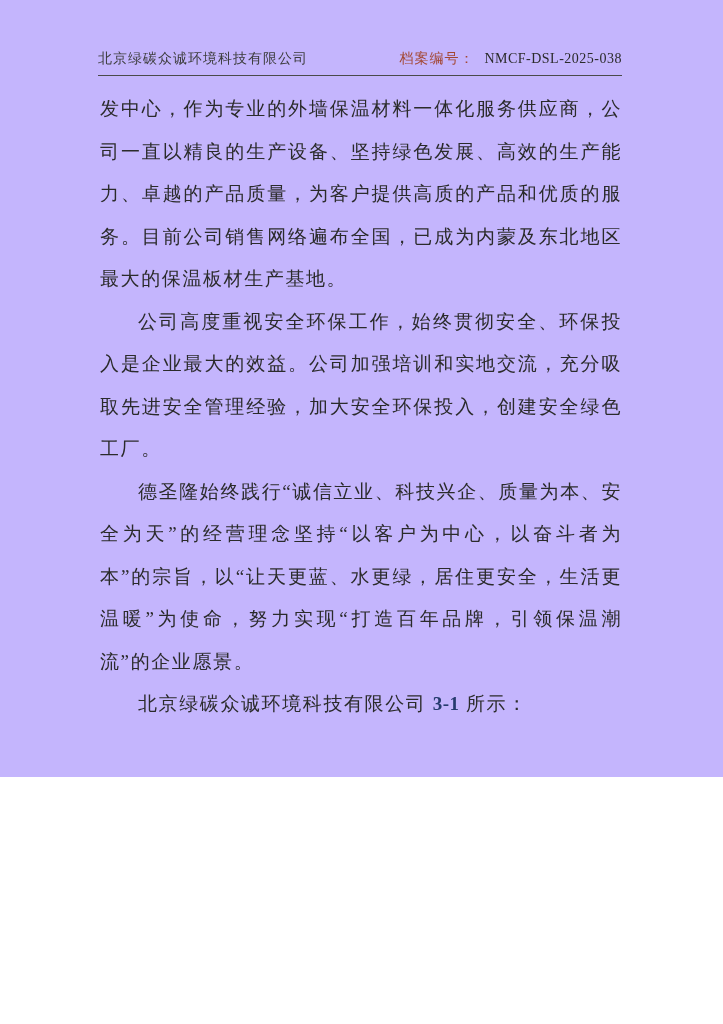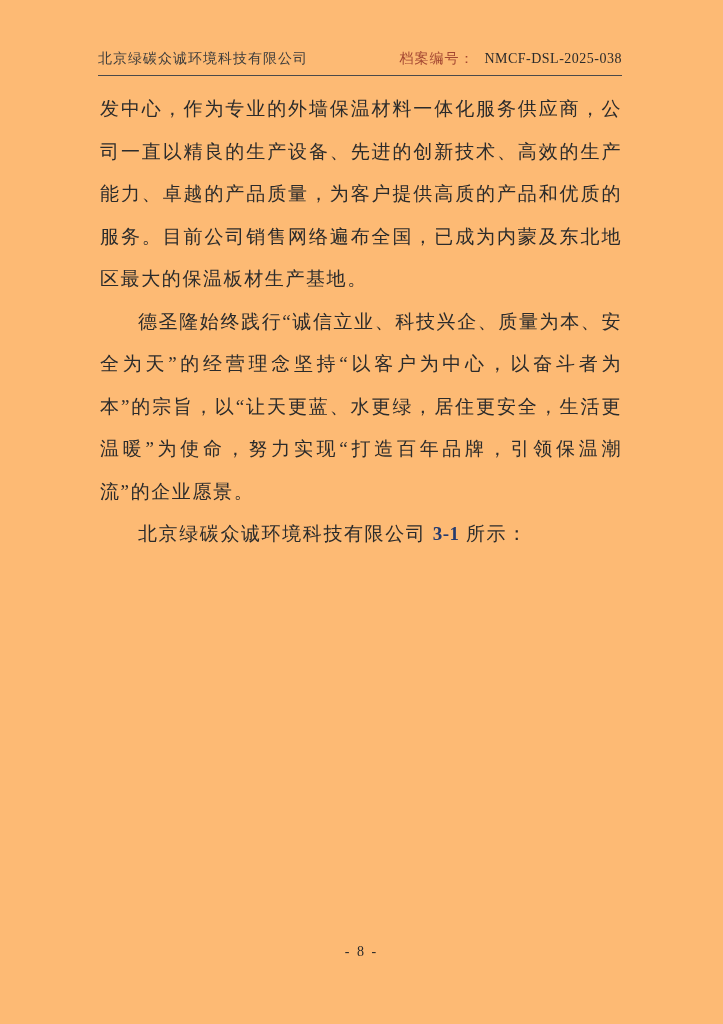--- a/index.html
+++ b/index.html
@@ -2,23 +2,23 @@
 <html><head>
 <meta charset="utf-8">
 <style>
   * { margin: 0; padding: 0; box-sizing: border-box; }
   html, body { background: #ffffff; }
   body { font-family: "Liberation Serif", "DejaVu Serif", serif; }
 
   .page {
     position: relative;
     width: 723px;
-    height: 1024px;
+    height: 777px;
     margin: 0 auto;
-    background: #fdba74;
+    background: #c4b5fd;
     overflow: hidden;
   }
 
   
   .doc-header {
     position: absolute;
     top: 50px;
     left: 98px;
     width: 524px;
     display: flex;
@@ -88,21 +88,22 @@
 
   <div class="doc-header">
     <span class="company">北京绿碳众诚环境科技有限公司</span>
     <span class="archive">
       <span class="archive-label">档案编号：</span>
       <span class="archive-number">NMCF-DSL-2025-038</span>
     </span>
   </div>
 
   <div class="doc-body">
-    <p>发中心，作为专业的外墙保温材料一体化服务供应商，公司一直以精良的生产设备、先进的创新技术、高效的生产能力、卓越的产品质量，为客户提供高质的产品和优质的服务。目前公司销售网络遍布全国，已成为内蒙及东北地区最大的保温板材生产基地。</p>
+    <p>发中心，作为专业的外墙保温材料一体化服务供应商，公司一直以精良的生产设备、坚持绿色发展、高效的生产能力、卓越的产品质量，为客户提供高质的产品和优质的服务。目前公司销售网络遍布全国，已成为内蒙及东北地区最大的保温板材生产基地。</p>
+    <p class="indent">公司高度重视安全环保工作，始终贯彻安全、环保投入是企业最大的效益。公司加强培训和实地交流，充分吸取先进安全管理经验，加大安全环保投入，创建安全绿色工厂。</p>
     <p class="indent">德圣隆始终践行“诚信立业、科技兴企、质量为本、安全为天”的经营理念坚持“以客户为中心，以奋斗者为本”的宗旨，以“让天更蓝、水更绿，居住更安全，生活更温暖”为使命，努力实现“打造百年品牌，引领保温潮流”的企业愿景。</p>
     <p class="indent">
       <span>北京绿碳众诚环境科技有限公司 </span><span class="figure-ref-number">3-1</span><span> 所示：</span>
     </p>
   </div>
 
   <div class="doc-footer">
     <span>- 8 -</span>
   </div>
 

